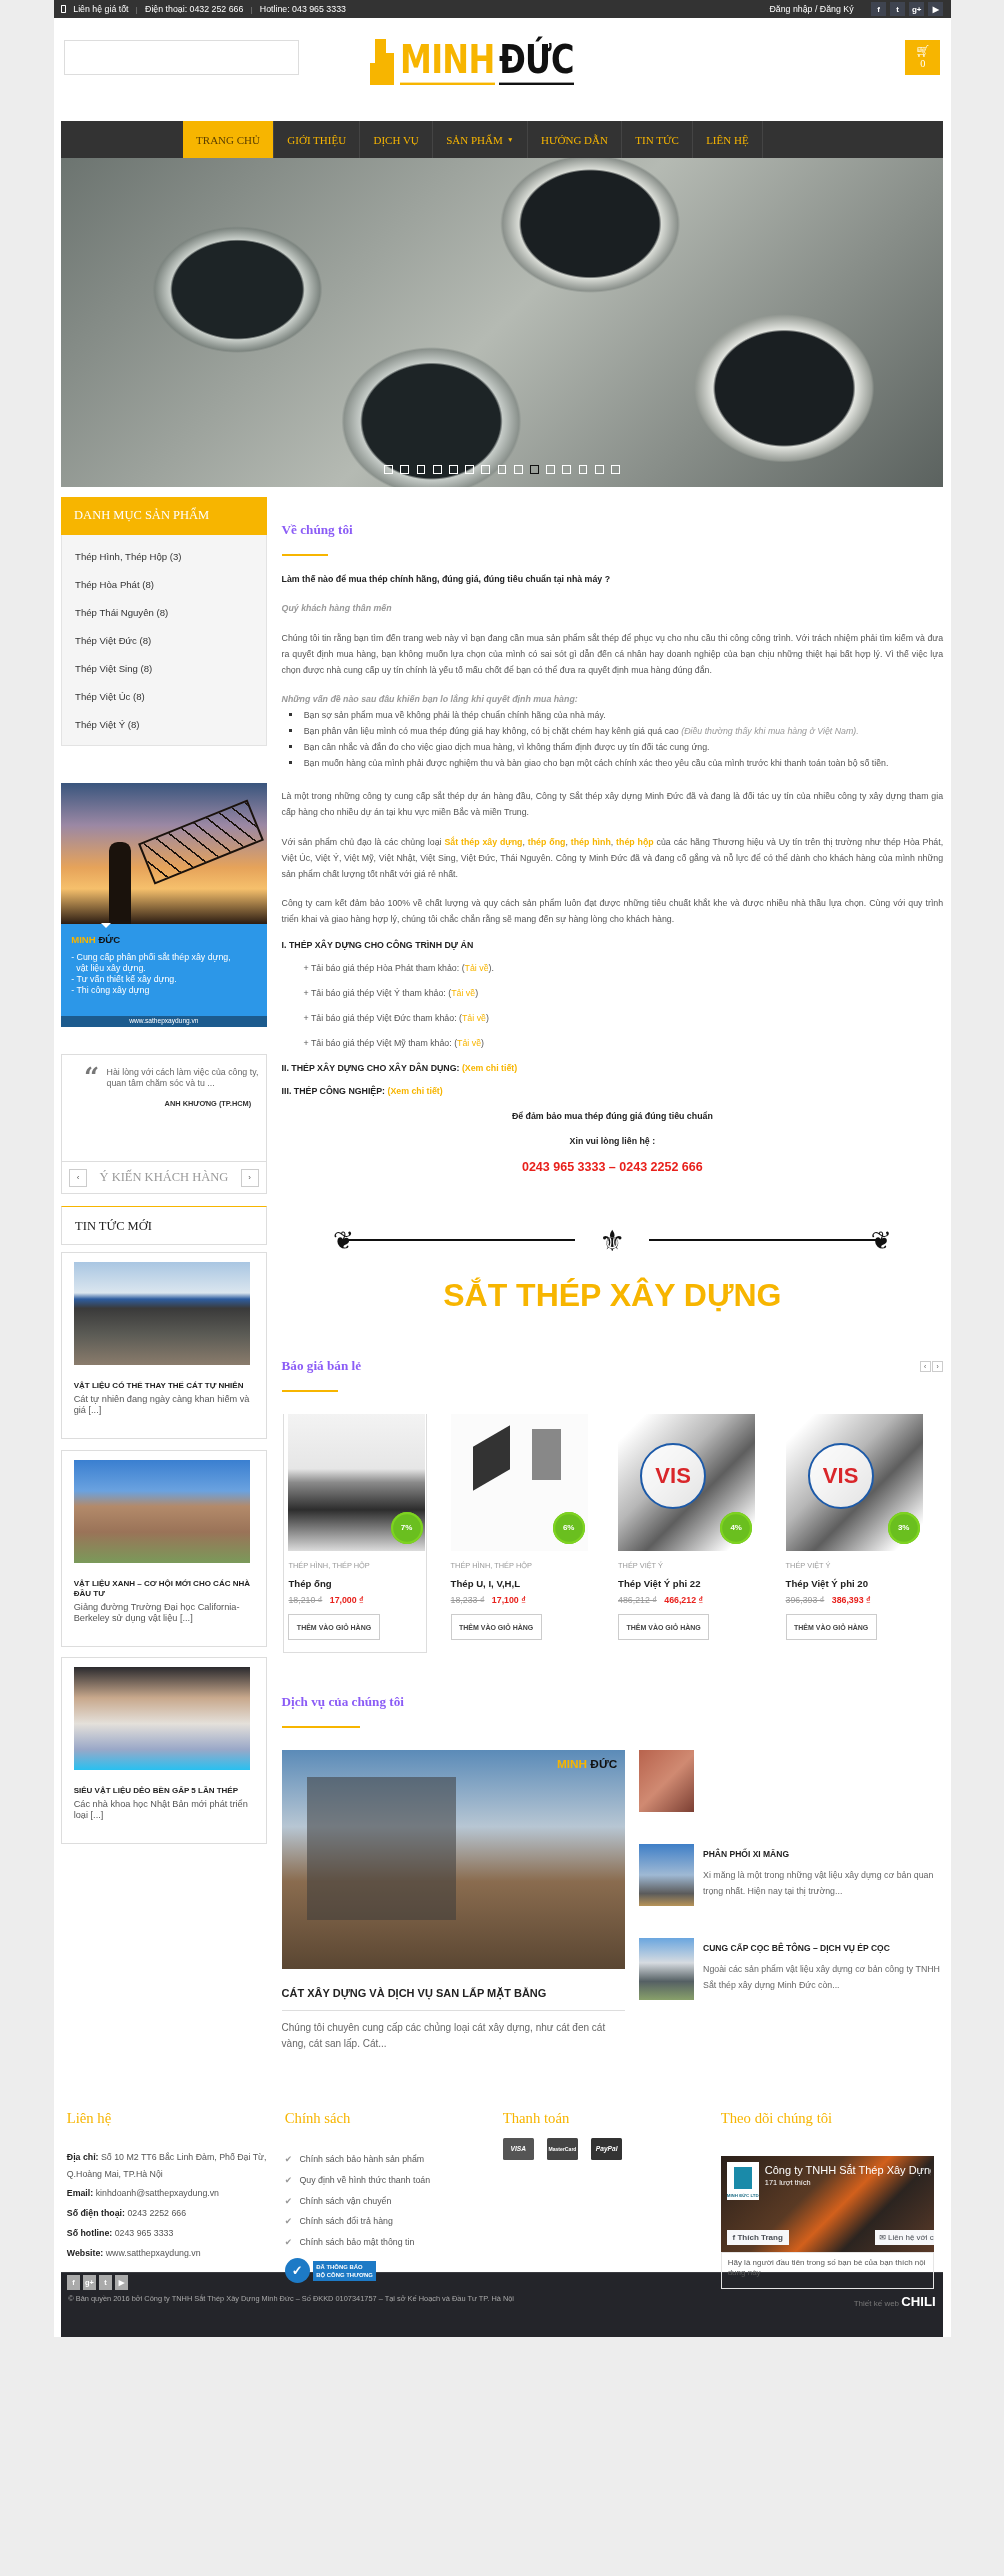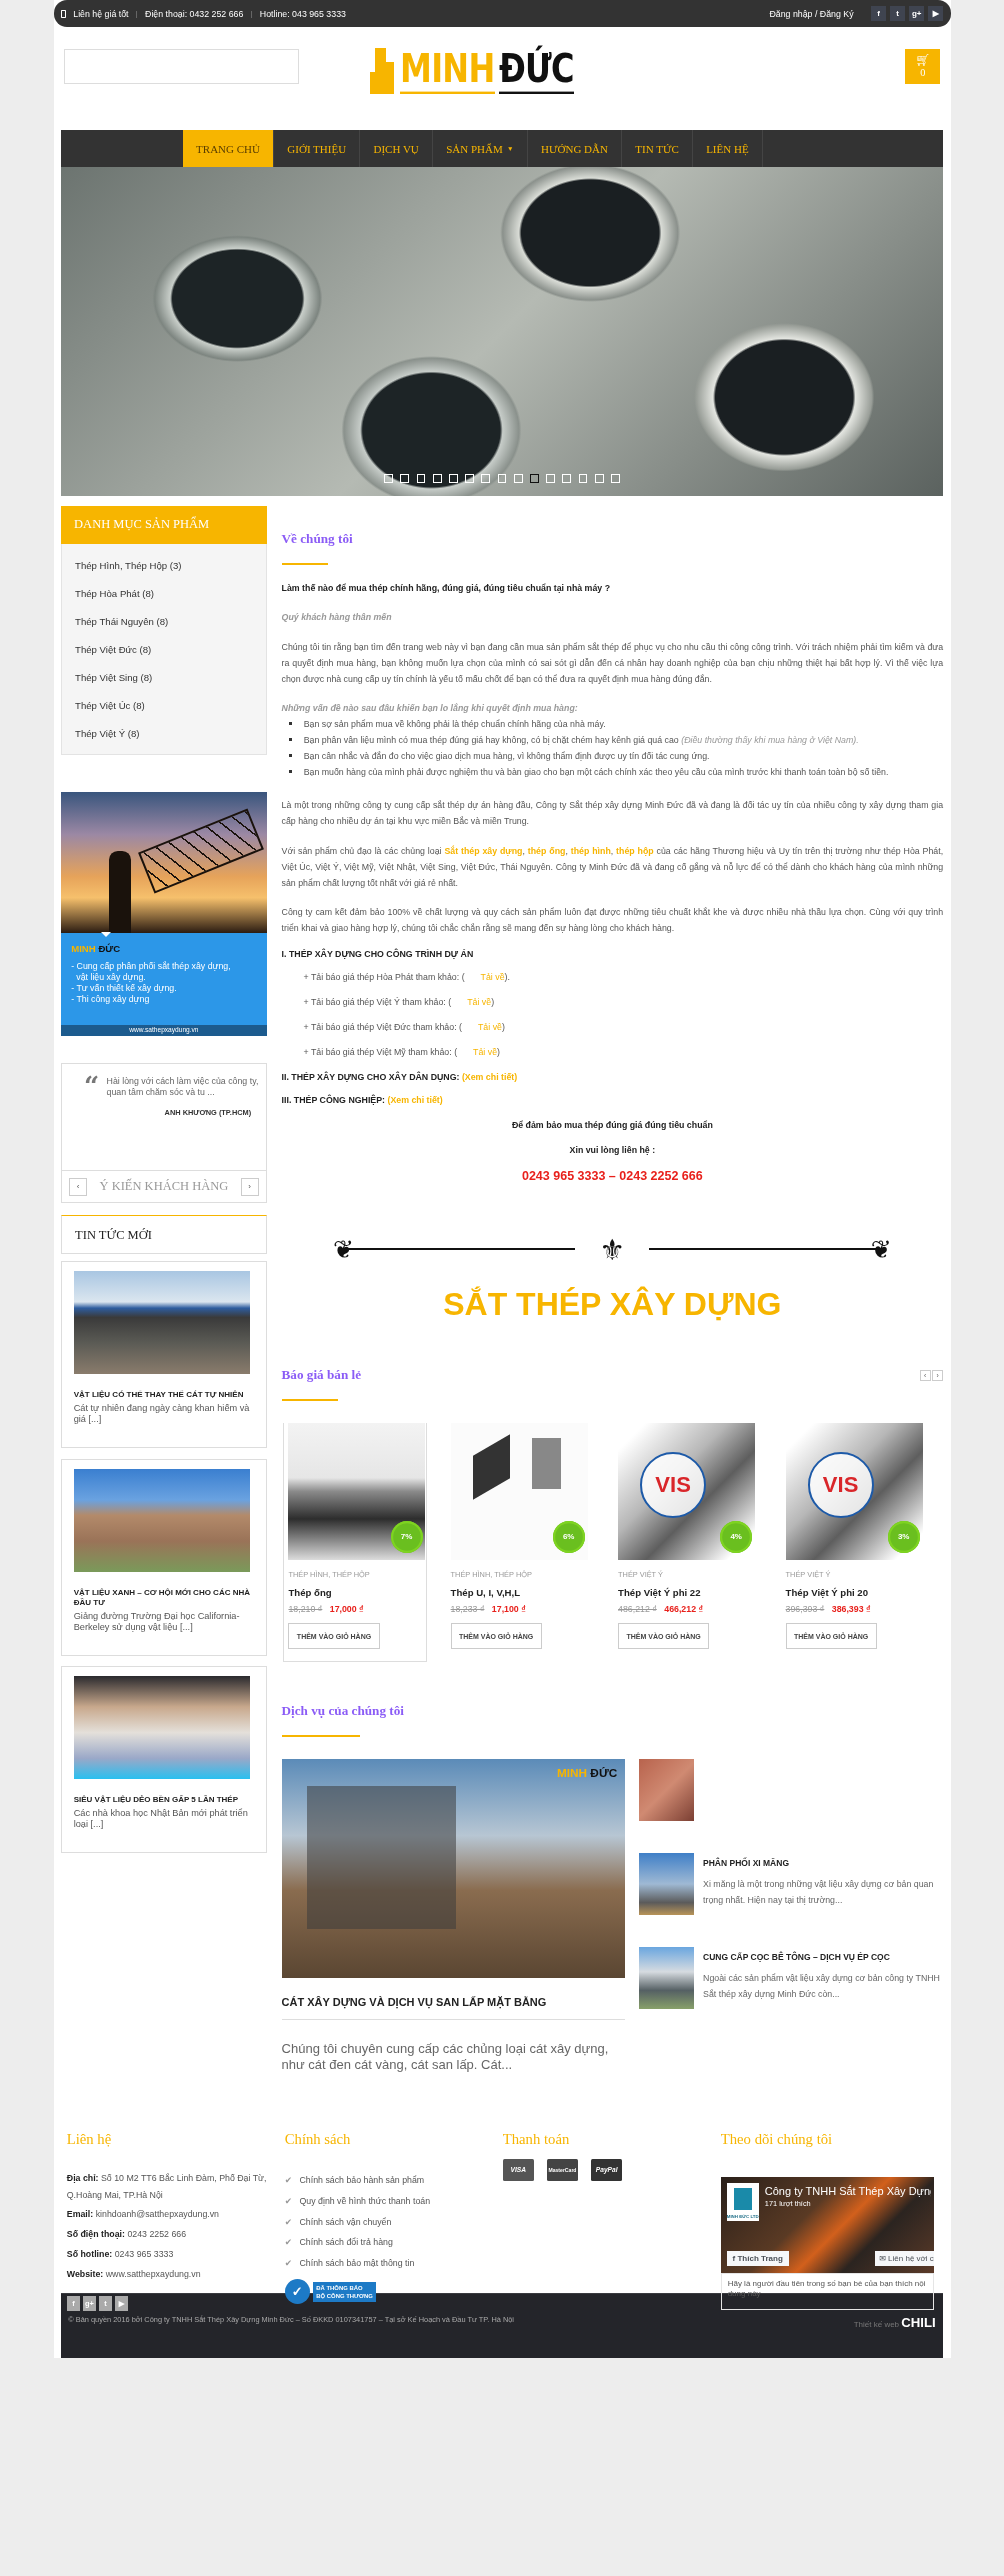--- a/index.html
+++ b/index.html
@@ -14,28 +14,27 @@
   .page {
     width: 897px;
     margin: 0 auto;
     background: #fff;
     position: relative;
   }
 
   
   .topbar {
     background: #333333;
-    height: 27px;
+    height: 18px;
     display: flex;
     align-items: center;
     justify-content: space-between;
     padding: 0 7.4px 0 7.4px;
     color: #fff;
     font-size: 8.8px;
-    border-radius: 13px;
   }
   .topbar-left { display: flex; align-items: center; gap: 4.4px; }
   .topbar-left .sep { color: #888; margin: 0 2.9px; font-size: 7.4px; }
   .phone-icon {
     display: inline-block; width: 5.1px; height: 8px; border: 1.1px solid #fff; border-radius: 0.7px; margin-right: 2.9px;
   }
   .topbar-right { display: flex; align-items: center; gap: 17.6px; }
   .social { display: flex; gap: 4.4px; }
   .social span {
     width: 14.7px; height: 14.7px; background: #3f4450; color: #fff;
@@ -219,21 +218,21 @@
   }
   .section-bar { width: 46px; height: 2.2px; background: #f7b500; margin-top: 16px; }
   .about p { font-size: 8.8px; line-height: 16px; color: #555; margin-top: 13.2px; text-align: justify; }
   .about .q { font-weight: bold; color: #222; margin-top: 14.7px; }
   .about .em { color: #999; font-style: italic; font-weight: bold; }
   .about ul { margin-top: 0; padding-left: 7.4px; }
   .about li { list-style: none; font-size: 8.8px; line-height: 16px; color: #555; position: relative; padding-left: 14.7px; }
   .about li::before { content: ""; position: absolute; left: 0; top: 6.6px; width: 2.9px; height: 2.9px; background: #333; }
   .about li .note { color: #999; font-style: italic; }
   .hl { color: #f7b500; font-weight: bold; }
-  .link { color: #f7b500; margin-left: 16px; }
+  .link { color: #f7b500; }
   .about h4 { font-size: 8.8px; color: #222; font-weight: bold; margin-top: 13.2px; }
   .about .dl { margin-top: 13.2px; padding-left: 22px; font-size: 8.8px; color: #555; line-height: 11.8px; }
   .about .center { text-align: center; font-weight: bold; color: #222; font-size: 8.8px; margin-top: 14.7px; }
   .about .hotline { text-align: center; color: #e8211c; font-weight: bold; font-size: 12.5px; margin-top: 14.7px; }
 
   .ornament {
     margin: 44px auto 0; width: 588px; height: 44px; position: relative;
   }
   .ornament .line { position: absolute; top: 21px; left: 29px; right: 29px; height: 2.2px; background: #111; }
   .ornament .center {
@@ -284,21 +283,21 @@
   .service-main { width: 343px; }
   .service-main-img {
     width: 343px; height: 219px;
     background: linear-gradient(180deg, #5b8bb8 0%, #b7c6d3 35%, #8a6c4f 60%, #5a4632 100%);
     position: relative;
   }
   .service-main-img .overlay { position: absolute; left: 25px; top: 27px; width: 149px; height: 143px; background: rgba(60,60,60,0.55); }
   .service-main-img .wm { position: absolute; right: 7.4px; top: 7.4px; font-weight: bold; font-size: 11.8px; }
   .service-main-img .wm .y { color: #f7b500; } .service-main-img .wm .k { color: #111; }
   .service-main-title { font-size: 11px; font-weight: bold; color: #222; margin-top: 17.6px; padding-bottom: 11.8px; border-bottom: 0.7px solid #ddd; }
-  .service-main-desc { font-size: 13px; line-height: 16px; color: #666; margin-top: 21px; }
+  .service-main-desc { font-size: 10px; line-height: 16px; color: #666; margin-top: 9px; }
   .service-list { flex: 1; }
   .service-item { display: flex; gap: 8.8px; margin-bottom: 32px; }
   .service-thumb { width: 55px; height: 62px; flex-shrink: 0; }
   .st1 { background: linear-gradient(135deg, #b8634d, #d08a72, #7b3f33); }
   .st2 { background: linear-gradient(180deg, #3f7fc7 0%, #9fb9d4 50%, #5b5b5b 80%, #b89458 100%); }
   .st3 { background: linear-gradient(180deg, #6aa6df 0%, #d6dbe0 40%, #556064 70%, #88a06a 100%); }
   .service-title { font-size: 8.5px; font-weight: bold; color: #222; line-height: 16px; padding-top: 1.5px; }
   .service-desc { font-size: 8.8px; color: #666; line-height: 16px; margin-top: 5.9px; }
 
   

